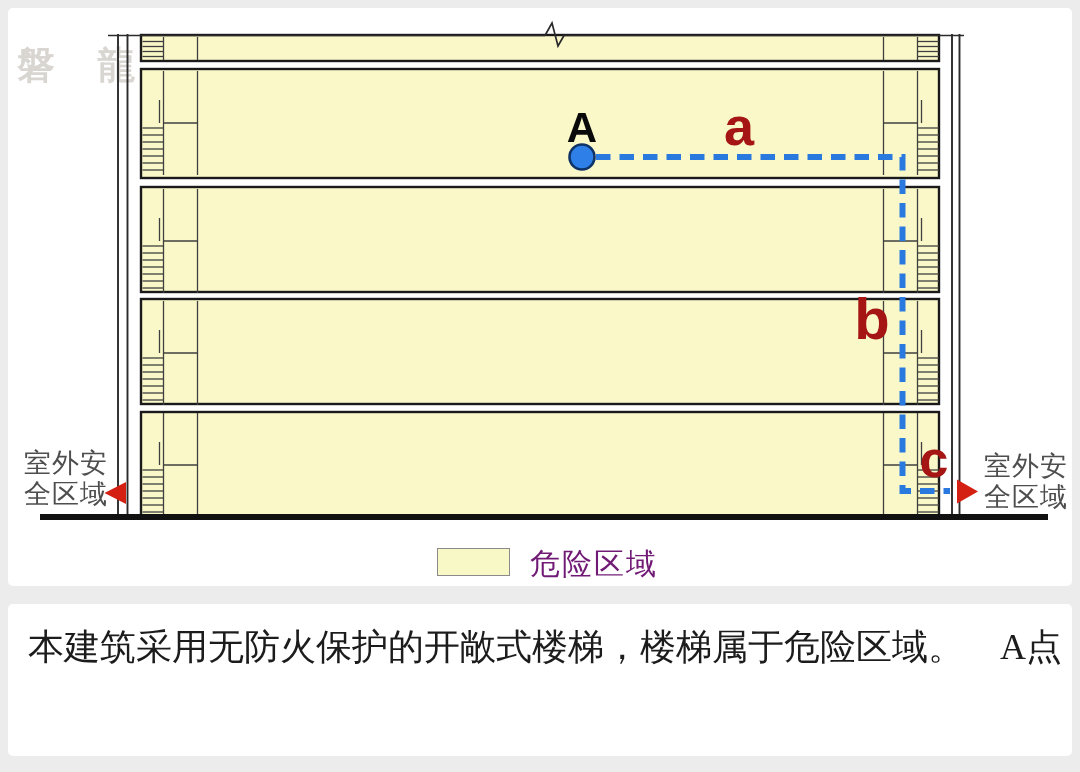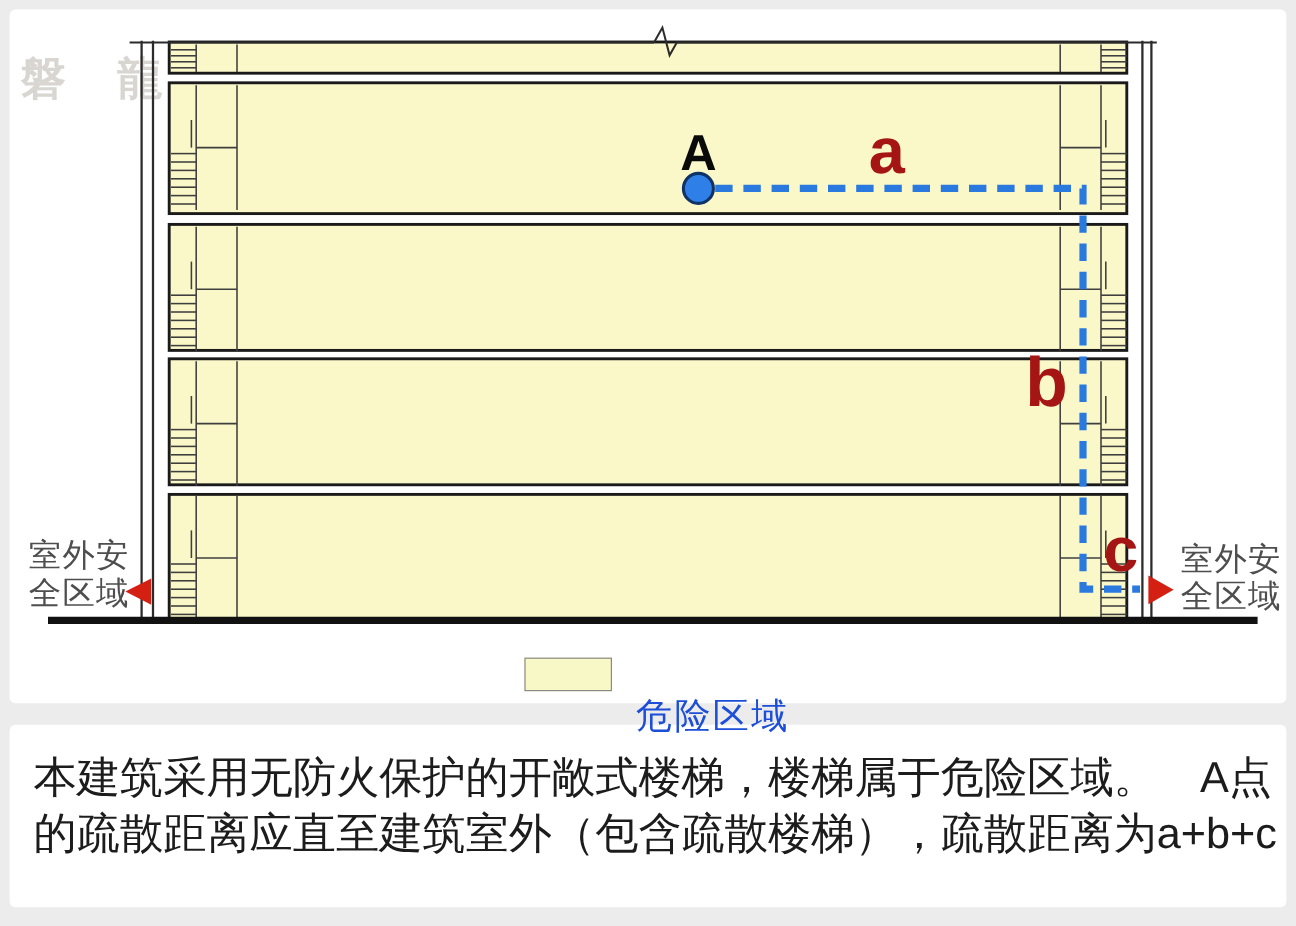--- a/index.html
+++ b/index.html
@@ -30,25 +30,25 @@
     width:96px;text-align:right;font-size:27px;line-height:30.5px;
     color:#4e4e4e;letter-spacing:1px;
   }
   .safe-left{left:12px;top:448px;}
   .safe-right{left:972px;top:451px;}
 
   .legend-swatch{
     left:437px;top:548px;width:73px;height:28px;
     background:#f8f7c6;border:1.5px solid #8a8a8a;box-sizing:border-box;
   }
-  .legend-label{left:530px;top:577px;font-size:30px;color:#1d4ed8;letter-spacing:2px;white-space:nowrap;}
+  .legend-label{left:530px;top:544px;font-size:30px;color:#701a75;letter-spacing:2px;white-space:nowrap;}
 
   .caption{
     position:absolute;left:28px;top:624px;width:1024px;color:#1c1c1c;
-    font-family:Liberation Sans, sans-serif;
+    font-family:Liberation Serif, serif;
   }
   .caption .cap-line{
     font-size:36px;line-height:47px;white-space:nowrap;
     text-align:justify;text-align-last:justify;
   }
 </style>
 </head>
 <body>
 
 <div class="card card-diagram"></div>
@@ -157,14 +157,13 @@
 <div class="abs safelabel safe-right">
   <div>室外安</div>
   <div>全区域</div>
 </div>
 
 <div class="abs legend-swatch"></div>
 <div class="abs legend-label">危险区域</div>
 
 <div class="caption">
   <div class="cap-line">本建筑采用无防火保护的开敞式楼梯，楼梯属于危险区域。　A点</div>
-  <div class="cap-line">的疏散距离应直至建筑室外（包含疏散楼梯），疏散距离为a+b+c</div>
 </div>
 
 </body></html>

